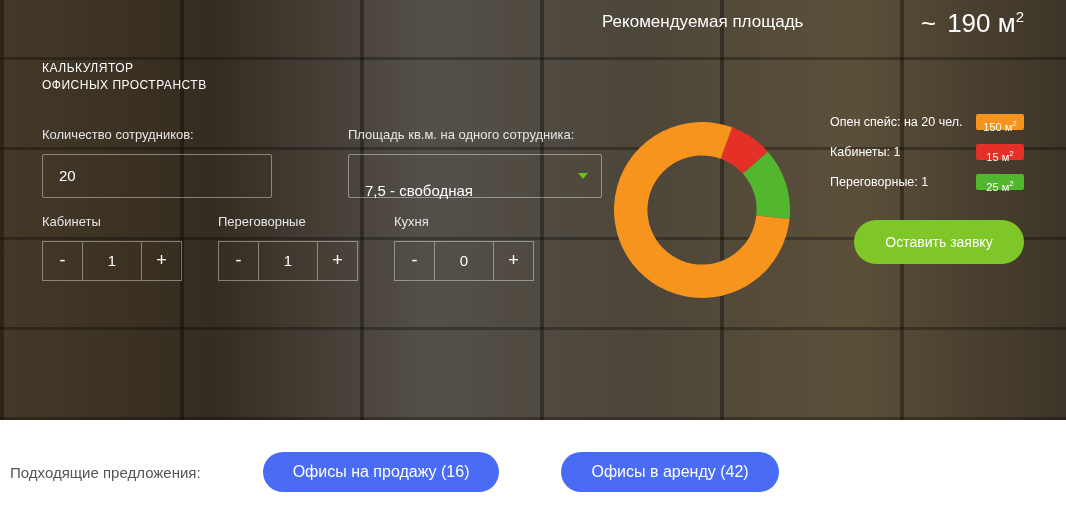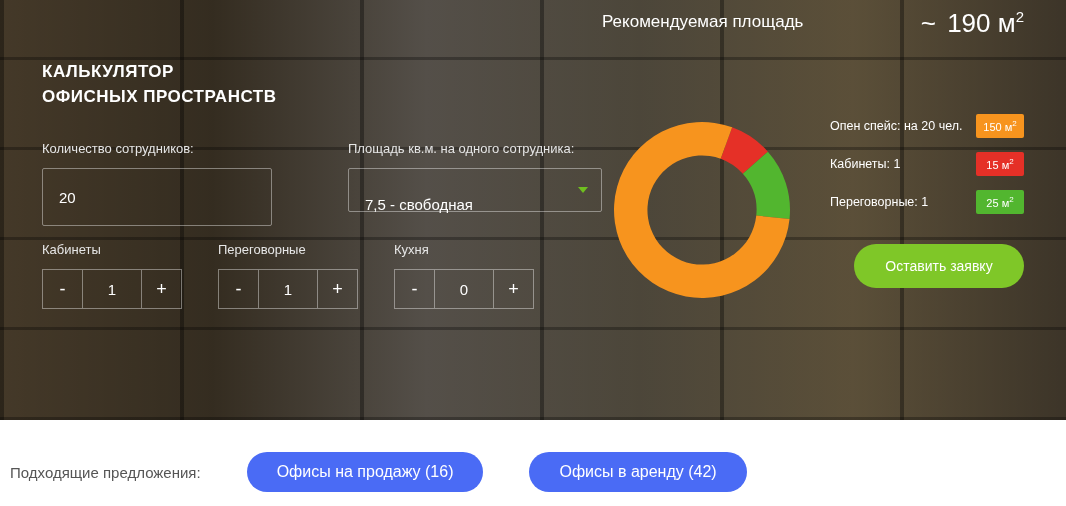--- a/index.html
+++ b/index.html
@@ -23,29 +23,29 @@
     content:"";
     position:absolute;
     inset:0;
     background:
       repeating-linear-gradient(90deg, rgba(0,0,0,0.35) 0 4px, transparent 4px 180px),
       repeating-linear-gradient(0deg, rgba(0,0,0,0.3) 0 3px, transparent 3px 90px);
     pointer-events:none;
   }
   .left-col { flex: 0 0 560px; position: relative; z-index:1;}
   .right-col { flex: 1; position: relative; z-index:1; display:flex;justify-content:space-between;}
-  .title { font-size: 17px; font-weight: 700; letter-spacing: 0.5px; line-height: 1.45;}
+  .title { font-size: 12px; font-weight: 400; letter-spacing: 0.5px; line-height: 1.45;}
   .title-line2 { display:block; }
 
   .field-row { display: flex; gap: 76px; margin-top: 32px;}
   .field { flex: 1; }
   .field label { font-size: 13px; color: #e6e6e6; display:block; margin-bottom: 12px;}
   .text-input {
     width: 100%;
-    height: 58px;
+    height: 44px;
     background: transparent;
     border: 1px solid rgba(255,255,255,0.4);
     color: #fff;
     font-size: 15px;
     padding: 0 16px;
     border-radius: 2px;
   }
   .select-wrap { position: relative;}
   .select-input {
     width: 100%;
@@ -99,42 +99,42 @@
   .summary { margin-left: 28px; flex:1; position:relative;}
   .area-total {
     position:absolute; top:-52px; right:0;
     font-size: 26px; color:#fff; font-weight:400;
   }
   .area-total .approx { margin-right:4px;}
   .area-total sup { font-size: 15px; vertical-align: super;}
 
   .legend { margin-top: 54px; }
   .legend-row { display:flex; align-items:center; justify-content:space-between; font-size:12.5px; color:#fff; margin-bottom: 14px;}
-  .legend-badge { min-width:48px; height:24px; line-height:20px; text-align:center; font-size:11px; color:#fff; border-radius:2px; padding:0 4px;}
+  .legend-badge { min-width:48px; height:16px; line-height:20px; text-align:center; font-size:11px; color:#fff; border-radius:2px; padding:0 4px;}
   .legend-badge sup { font-size:8px;}
   .b-orange { background:#f7941e;}
   .b-red { background:#e53027;}
   .b-green { background:#52b62f;}
 
   .cta {
     margin-top: 16px;
     width: 170px; height: 44px;
     background: #7fc728;
     border: none;
     border-radius: 22px;
     color: #fff;
     font-size: 14px;
     cursor:pointer;
     float:right;
   }
 
   .offers {
     display:flex;
     align-items:center;
-    gap: 46px;
+    gap: 62px;
     padding: 32px 0 0 10px;
   }
   .offers-label { font-size: 15px; color: #555;}
   .pill {
     height: 40px;
     padding: 0 30px;
     background: #4a6bf5;
     border: none;
     border-radius: 20px;
     color: #fff;

